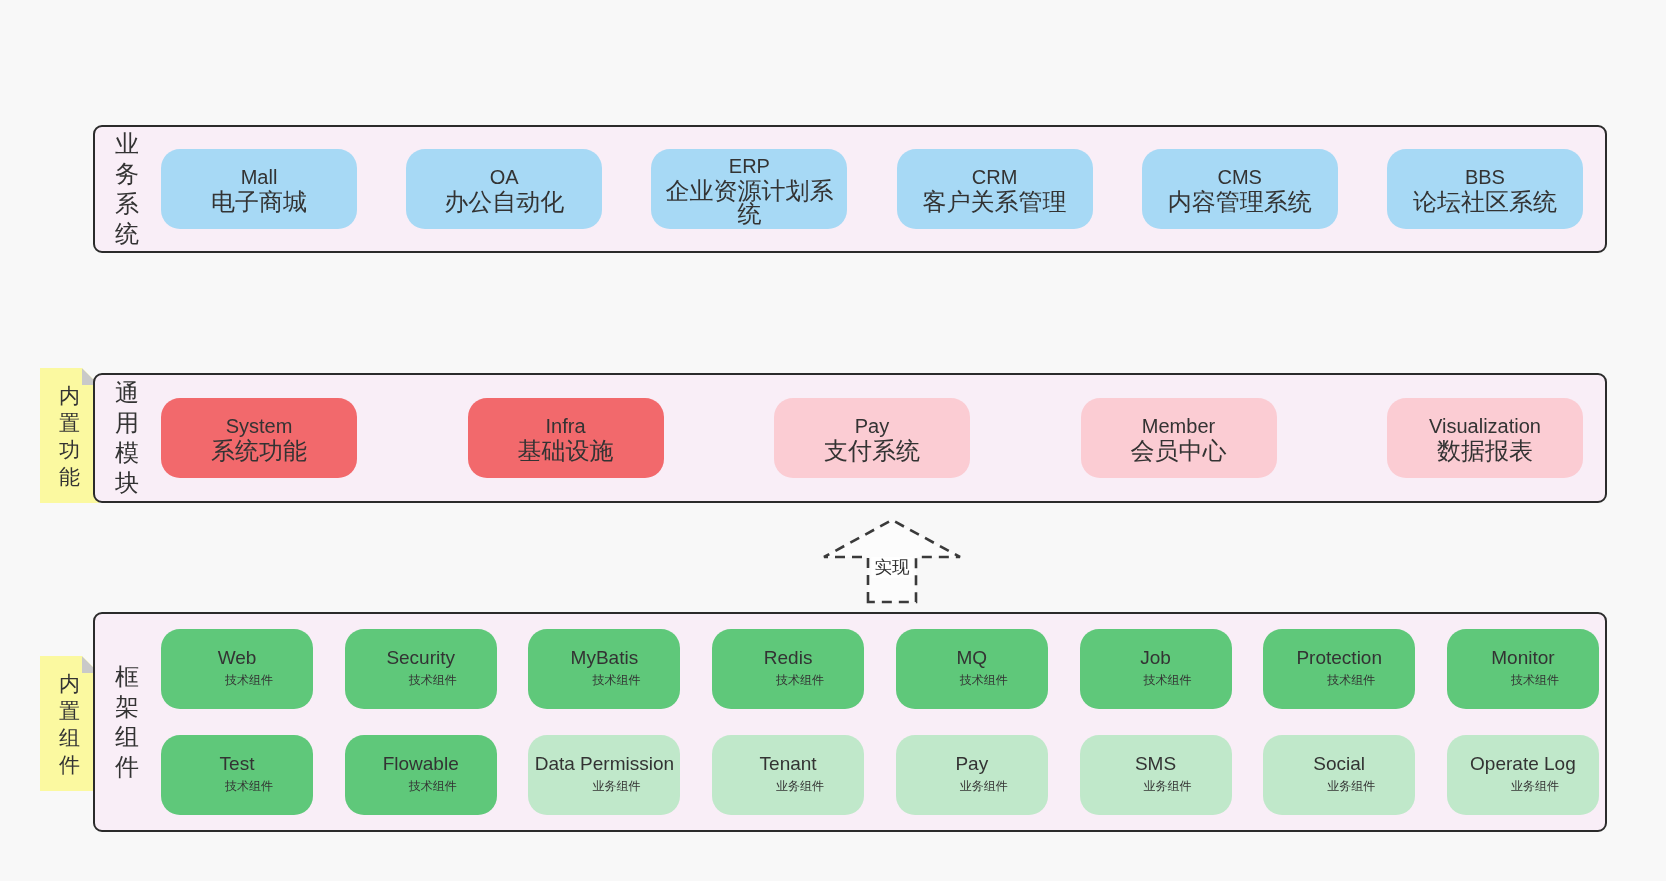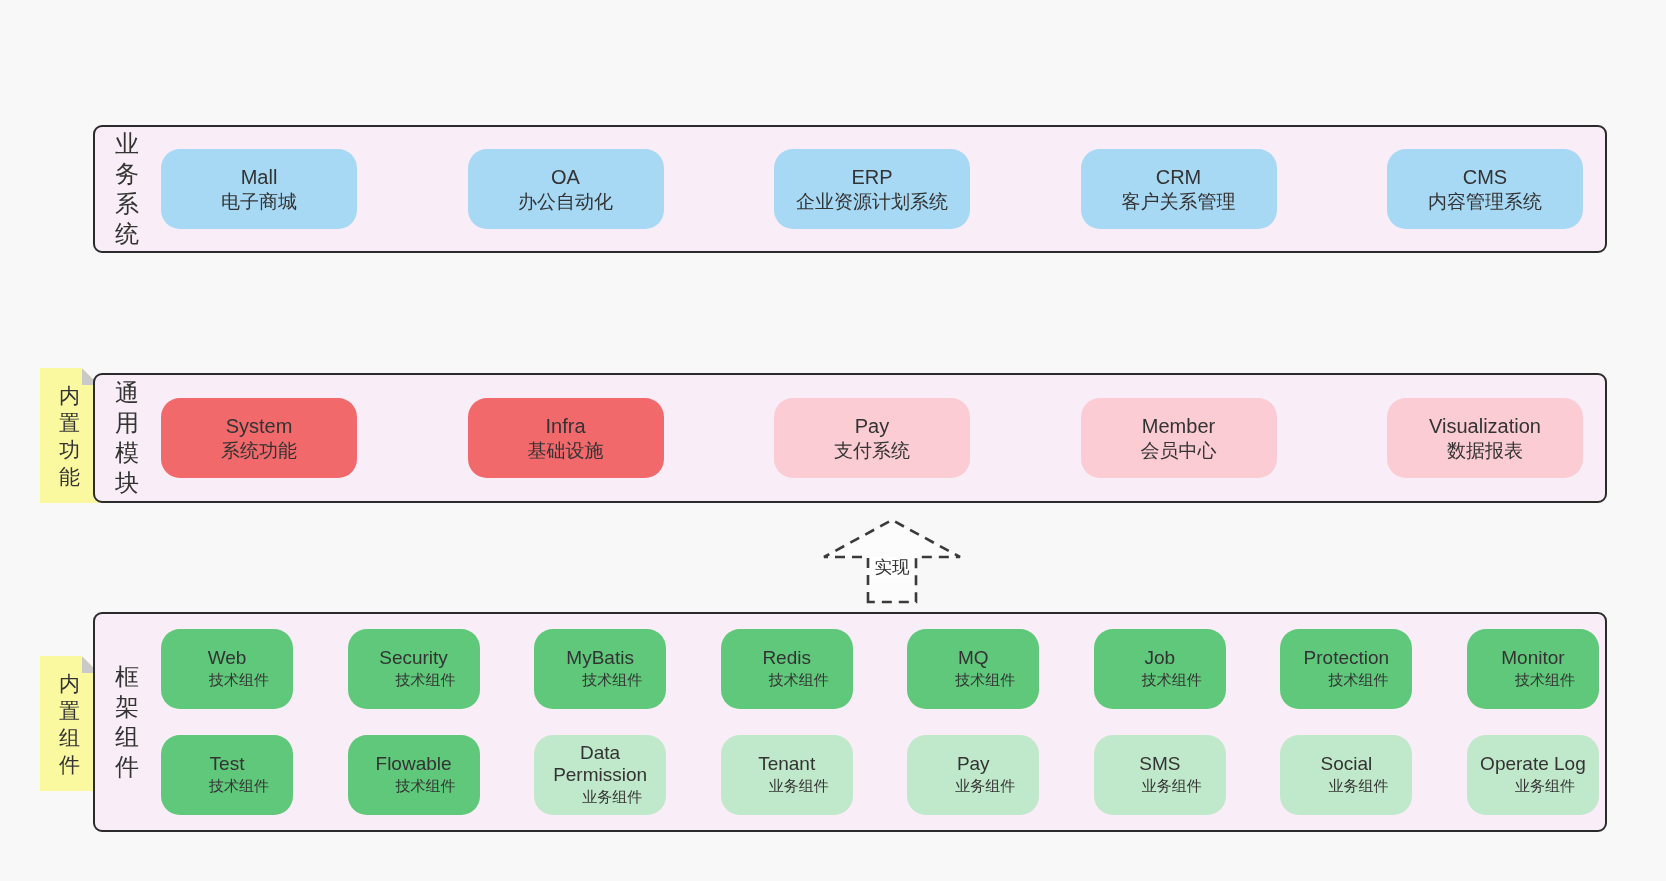--- a/index.html
+++ b/index.html
@@ -31,24 +31,24 @@
   }
   .layer-bottom .rows{padding-right:6px;}
   .row{display:flex;justify-content:space-between;}
   
   .node{
     width:196px;height:80px;border-radius:19px;box-sizing:border-box;
     display:flex;flex-direction:column;align-items:center;justify-content:center;
     text-align:center;padding:2px 6px;
   }
   .node .en{font-size:20px;line-height:25px;}
-  .node .zh{font-size:19px;line-height:23px;}
-  .node.sm{width:132px;}
+  .node .zh{font-size:24px;line-height:23px;}
+  .node.sm{width:152px;}
   .node.sm .en{font-size:19px;line-height:22px;}
-  .node.sm .zh{font-size:15px;line-height:22px;margin-left:24px;}
+  .node.sm .zh{font-size:12px;line-height:22px;margin-left:24px;}
   .v-blue{background:var(--blue,#a7d9f5);}
   .v-red{background:var(--red,#f2696c);}
   .v-pink{background:var(--pink,#fbccd3);}
   .v-green{background:var(--green,#5fc87a);}
   .v-lightgreen{background:var(--light_green,#c0e8ca);}
   
   .sticky{
     position:absolute;left:40px;width:59px;height:135px;z-index:1;
     background:var(--sticky_yellow,#fbf9a0);
     display:flex;flex-direction:column;align-items:center;justify-content:center;
@@ -119,20 +119,24 @@
             <div class="zh">企业资源计划系统</div>
           </div>
           <div class="node v-blue">
             <div class="en">CRM</div>
             <div class="zh">客户关系管理</div>
           </div>
           <div class="node v-blue">
             <div class="en">CMS</div>
             <div class="zh">内容管理系统</div>
           </div>
+          <div class="node v-blue">
+            <div class="en">BBS</div>
+            <div class="zh">论坛社区系统</div>
+          </div>
         </div>
       </div>
   </div>
 
   <div class="layer layer-mid">
     <div class="vlabel">
         <span>通</span>
         <span>用</span>
         <span>模</span>
         <span>块</span>

